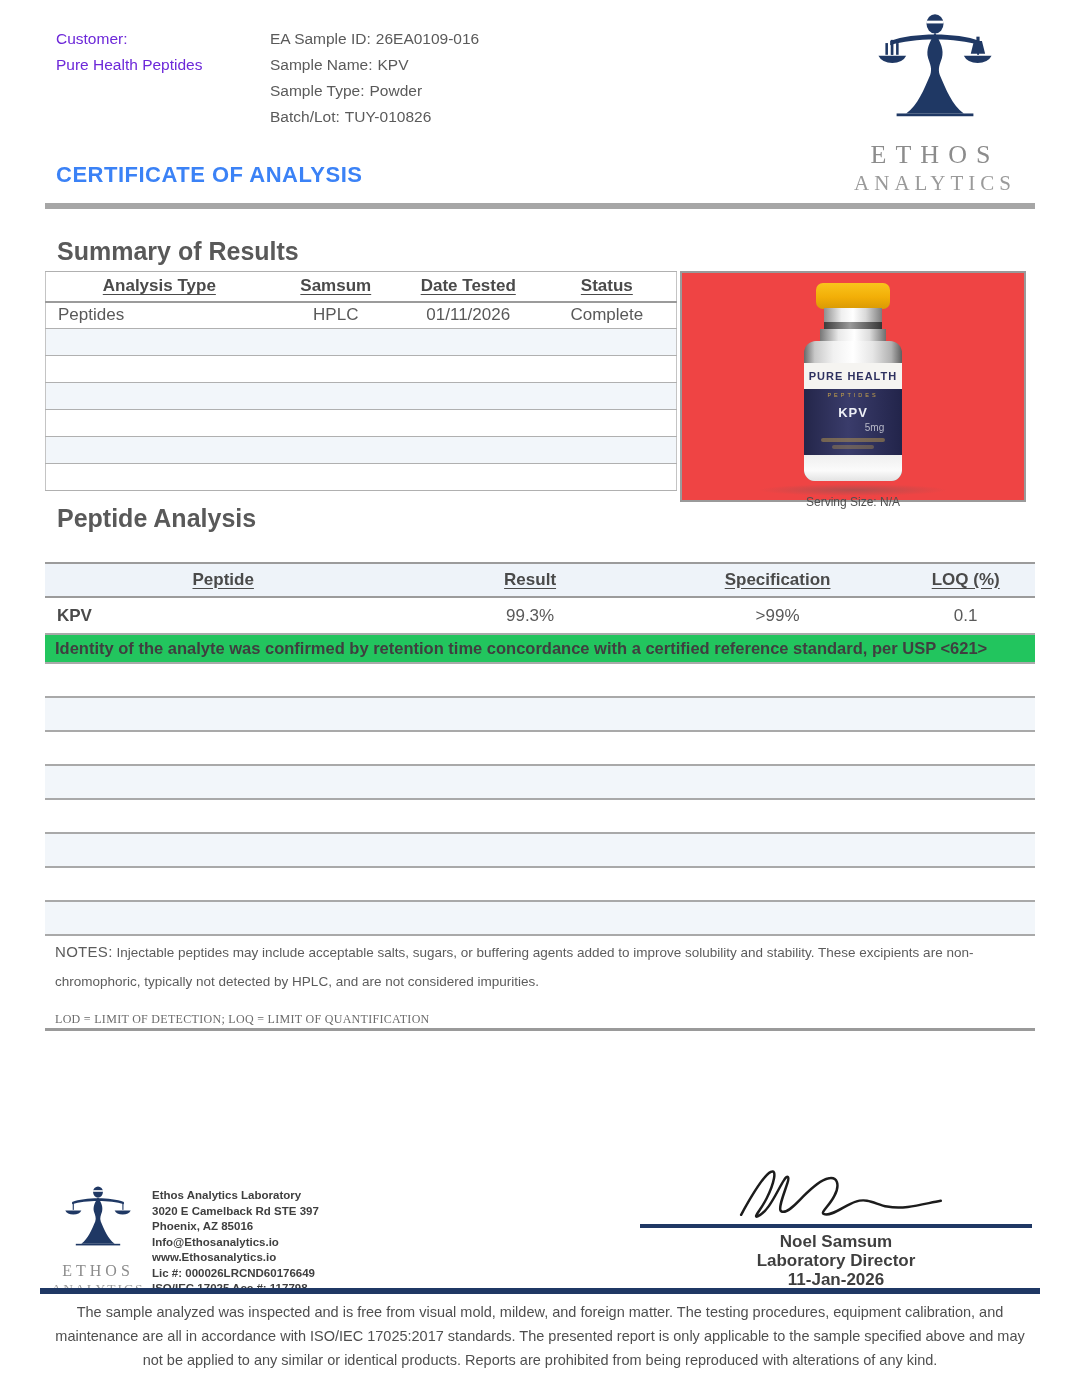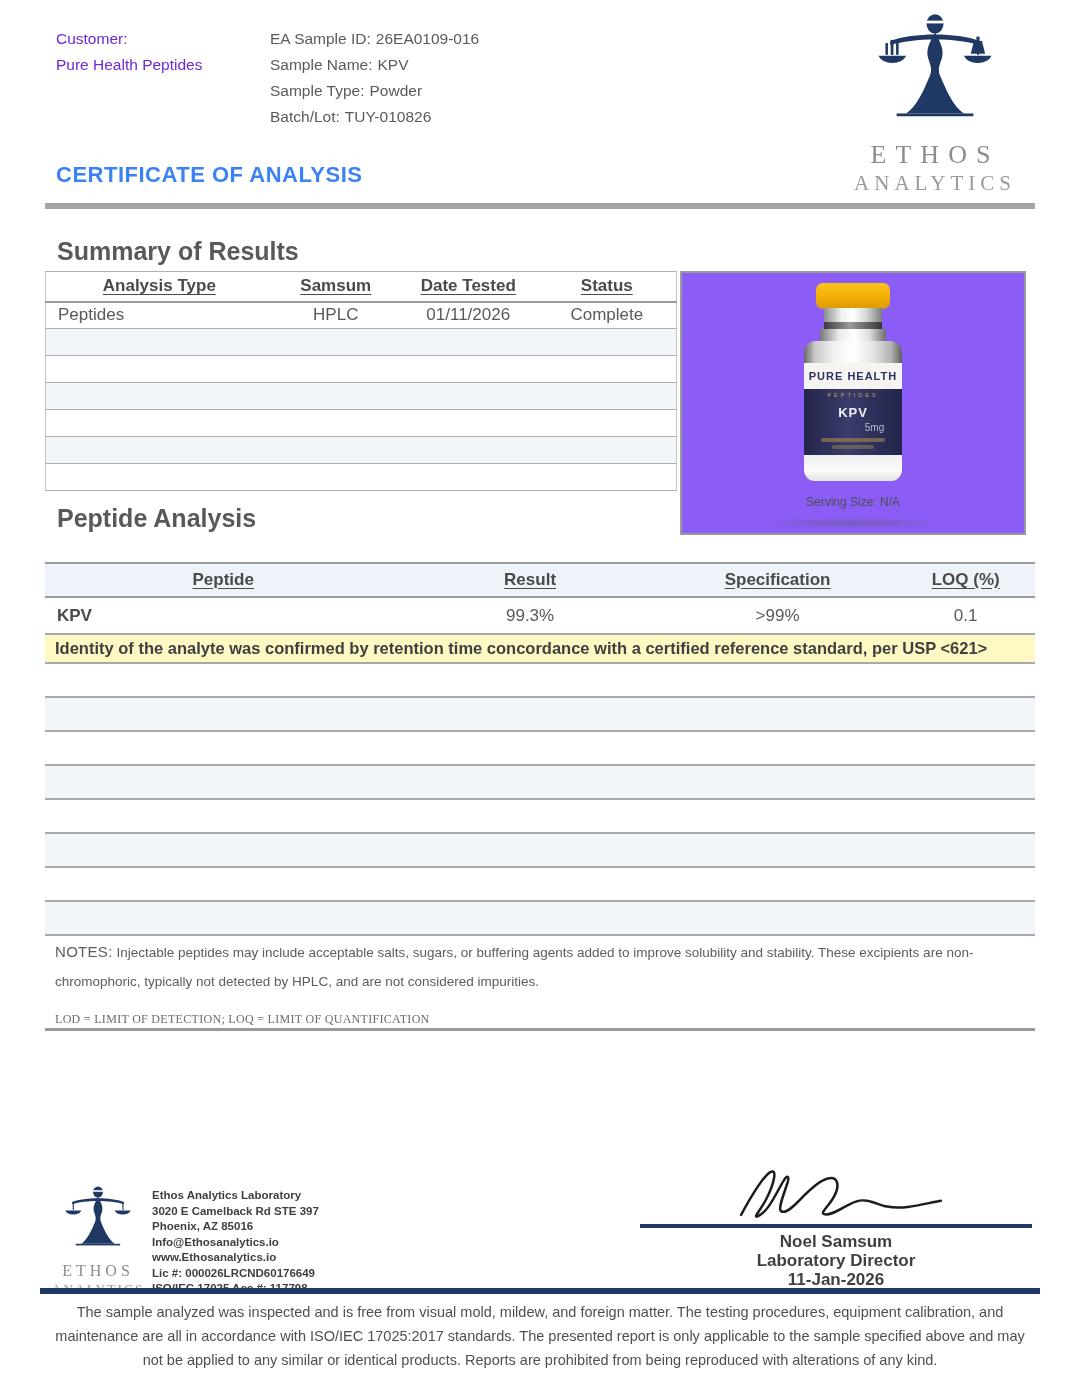--- a/index.html
+++ b/index.html
@@ -36,21 +36,21 @@
   .t-summary tr { border-bottom:1.5px solid #b0b0b0; }
   .t-summary tr.hdr { border-top:1.5px solid #b0b0b0; border-bottom:2px solid #9b9b9b; }
   .t-summary th { font-weight:bold; color:#4a4a4a; text-decoration:underline; text-underline-offset:3px; height:30px; }
   .t-summary td.lft, .t-summary th.c1 { text-align:left; }
   .t-summary th.c1 { text-align:center; }
   .t-summary td.lft { padding-left:12px; text-align:left; }
   tr.shade { background:#f2f6fa; }
   tr.blank td { height:27px; }
 
   
-  .photo-box { position:absolute; left:680px; top:271px; width:346px; height:264px; border:2px solid #9a9a9a; background:#8b5cf6; }
+  .photo-box { position:absolute; left:680px; top:271px; width:346px; height:231px; border:2px solid #9a9a9a; background:#ef4444; }
   .serving { position:absolute; left:680px; top:495px; width:346px; text-align:center; font-size:12px; color:#4f4f4f; }
 
   
   .vial { position:absolute; left:50%; top:10px; width:110px; height:200px; transform:translateX(-50%); }
   .vial .cap { position:absolute; left:50%; top:0; transform:translateX(-50%); width:74px; height:26px; border-radius:7px; background:linear-gradient(180deg,#f9c41c 0%,#f2ae07 55%,#d99a05 100%); }
   .vial .ferrule { position:absolute; left:50%; top:25px; transform:translateX(-50%); width:58px; height:15px; background:linear-gradient(90deg,#8f8f8f,#efefef 30%,#ffffff 50%,#d9d9d9 72%,#7d7d7d); }
   .vial .crimp { position:absolute; left:50%; top:39px; transform:translateX(-50%); width:58px; height:7px; background:linear-gradient(90deg,#3c3c3c,#9a9a9a 45%,#353535); }
   .vial .neck { position:absolute; left:50%; top:46px; transform:translateX(-50%); width:66px; height:13px; background:linear-gradient(90deg,#777,#e9e9e9 28%,#fff 52%,#ddd 75%,#6e6e6e); }
   .vial .body { position:absolute; left:50%; top:58px; transform:translateX(-50%); width:98px; height:140px; border-radius:12px 12px 11px 11px; background:linear-gradient(90deg,#686868 0%,#c9c9c9 11%,#f1f1f1 30%,#ffffff 50%,#e6e6e6 70%,#b2b2b2 89%,#5e5e5e 100%); overflow:hidden; }
   .lab-white { position:absolute; left:0; top:22px; width:100%; height:26px; background:#f5f4f1; color:#2e3160; font-weight:bold; font-size:11px; letter-spacing:1px; text-align:center; line-height:26px; white-space:nowrap; overflow:hidden; }
@@ -63,21 +63,21 @@
   .powder { position:absolute; left:0; bottom:0; width:100%; height:26px; background:linear-gradient(180deg,#efefef,#fbfbfb 60%,#e3e3e3); }
   .floor-shadow { position:absolute; left:50%; bottom:4px; transform:translateX(-50%); width:190px; height:12px; background:radial-gradient(ellipse at center, rgba(90,90,90,.38), rgba(120,120,120,0) 70%); }
 
   
   .t-peptide { position:absolute; left:45px; top:562px; width:990px; font-size:17px; }
   .t-peptide tr { border-bottom:2px solid #a9a9a9; }
   .t-peptide tr.hdr { border-top:2.5px solid #9b9b9b; border-bottom:2.5px solid #9b9b9b; background:#eef3f9; }
   .t-peptide th { height:34px; font-weight:bold; color:#4a4a4a; text-decoration:underline; text-underline-offset:3px; text-align:center; }
   .t-peptide td { height:37px; text-align:center; color:#595959; vertical-align:middle; }
   .t-peptide td.lft { text-align:left; padding-left:12px; font-weight:bold; color:#4a4a4a; }
-  .t-peptide tr.identity { background:#fef9c3; }
+  .t-peptide tr.identity { background:#22c55e; }
   .t-peptide tr.identity td { height:29px; text-align:left; padding-left:10px; font-weight:bold; color:#3f3f3f; font-size:16.5px; }
   .t-peptide tr.blank td { height:34px; }
 
   
   .notes { position:absolute; left:55px; top:937px; width:975px; font-size:13.5px; color:#5c5c5c; line-height:29px; }
   .notes .nlbl { font-size:15px; letter-spacing:0.3px; }
   .lodloq { position:absolute; left:55px; top:1012px; font-size:12px; color:#6b6b6b; letter-spacing:0.3px;font-family:Liberation Serif, serif; }
   .rule-lod { position:absolute; left:45px; top:1028px; width:990px; height:3px; background:#9a9a9a; }
 
   

